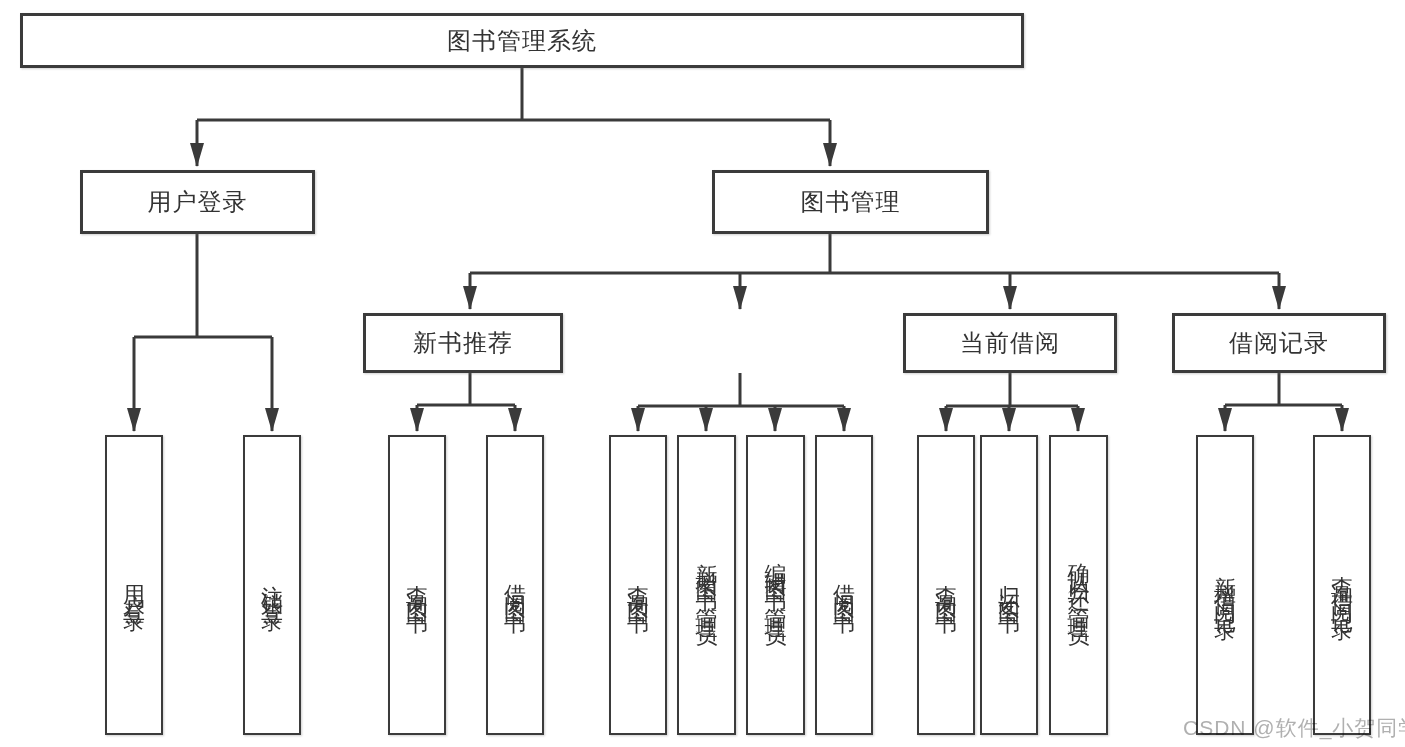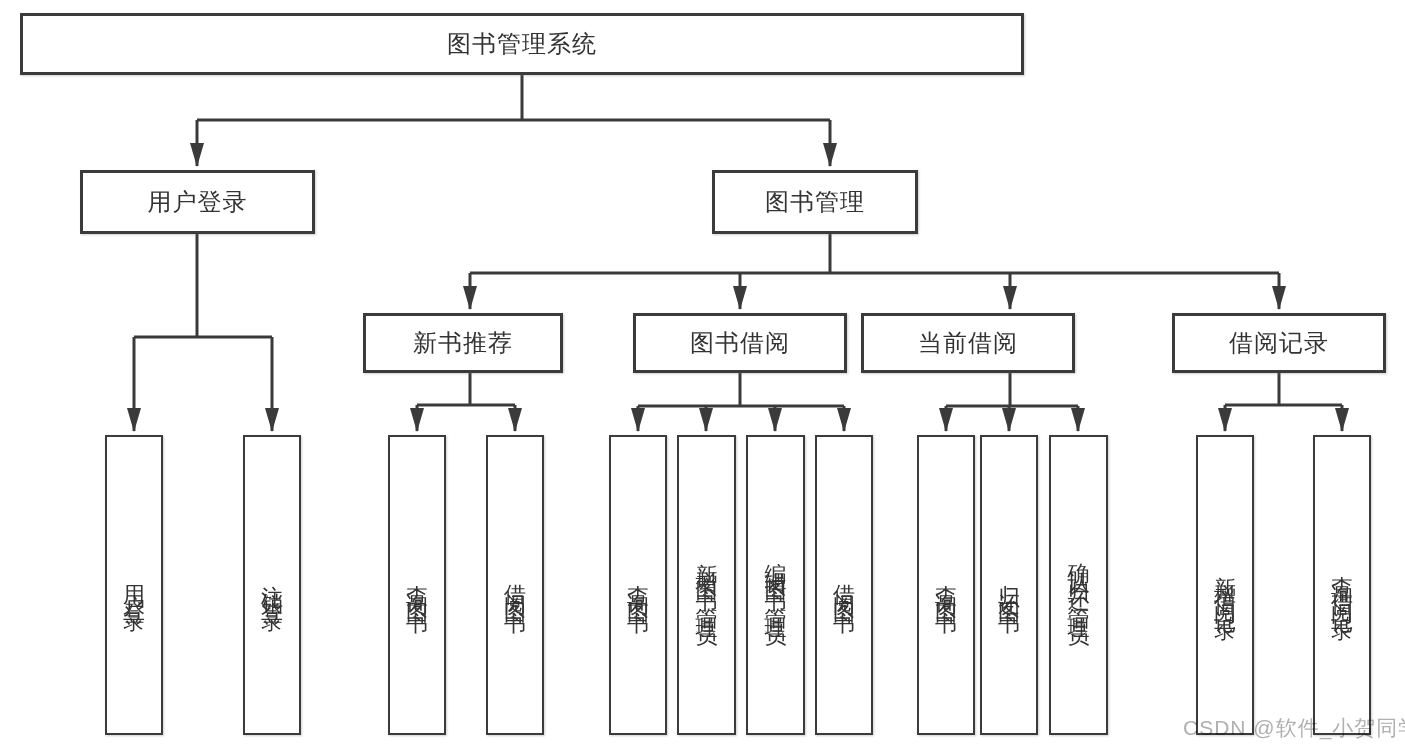--- a/index.html
+++ b/index.html
@@ -91,28 +91,27 @@
       <path d="M946,406 V431" marker-end="url(#arr)"></path>
       <path d="M1009,406 V431" marker-end="url(#arr)"></path>
       <path d="M1078,406 V431" marker-end="url(#arr)"></path>
 
       <path d="M1279,373 V405 M1225,405 H1342"></path>
       <path d="M1225,405 V431" marker-end="url(#arr)"></path>
       <path d="M1342,405 V431" marker-end="url(#arr)"></path>
     </g>
   </svg>
 
-  <div class="node" style="left:20px; top:13px; width:1004px; height:62px;">图书管理系统</div>
+  <div class="node" style="left:20px; top:13px; width:1004px; height:55px;">图书管理系统</div>
 
   <div class="node" style="left:80px; top:170px; width:235px; height:64px;">用户登录</div>
-  <div class="node" style="left:712px; top:170px; width:206px; height:64px;">图书管理</div>
+  <div class="node" style="left:712px; top:170px; width:277px; height:64px;">图书管理</div>
 
   <div class="node" style="left:363px; top:313px; width:200px; height:60px;">新书推荐</div>
-  <div class="node" style="left:633px; top:313px; width:214px; height:60px;">图书借阅</div>
-  <div class="node" style="left:861px; top:313px; width:214px; height:60px;">当前借阅</div>
+  <div class="node" style="left:903px; top:313px; width:214px; height:60px;">当前借阅</div>
   <div class="node" style="left:1172px; top:313px; width:214px; height:60px;">借阅记录</div>
 
   <div class="node leaf" style="left:105px; top:435px; width:58px; height:300px;">用户登录</div>
   <div class="node leaf" style="left:243px; top:435px; width:58px; height:300px;">注销登录</div>
 
   <div class="node leaf" style="left:388px; top:435px; width:58px; height:300px;">查询图书</div>
   <div class="node leaf" style="left:486px; top:435px; width:58px; height:300px;">借阅图书</div>
 
   <div class="node leaf" style="left:609px; top:435px; width:58px; height:300px;">查询图书</div>
   <div class="node leaf" style="left:677px; top:435px; width:59px; height:300px;">新增图书（管理员）</div>

